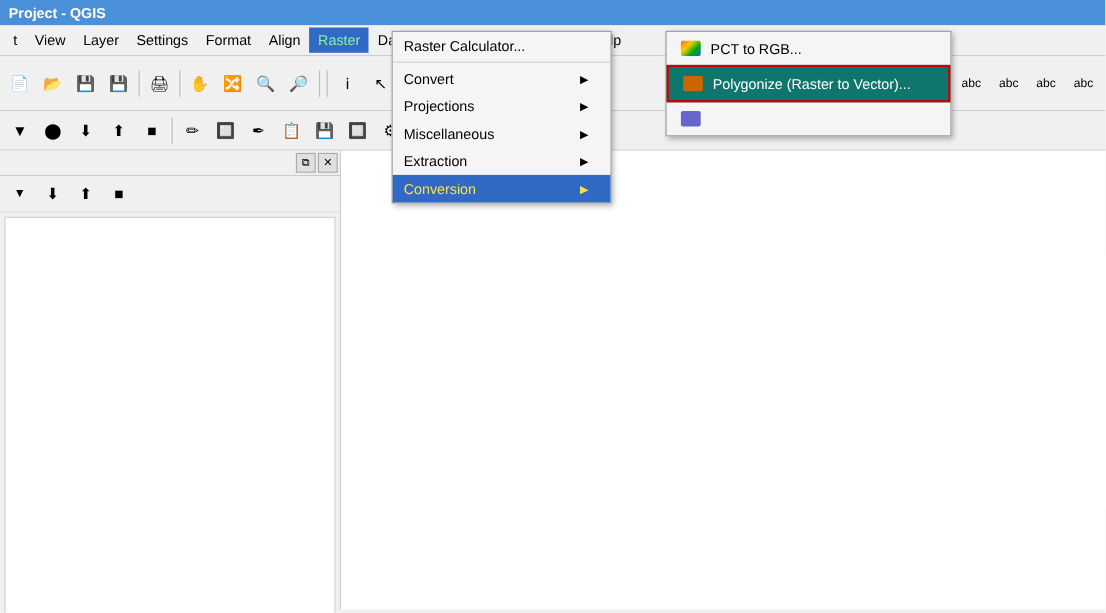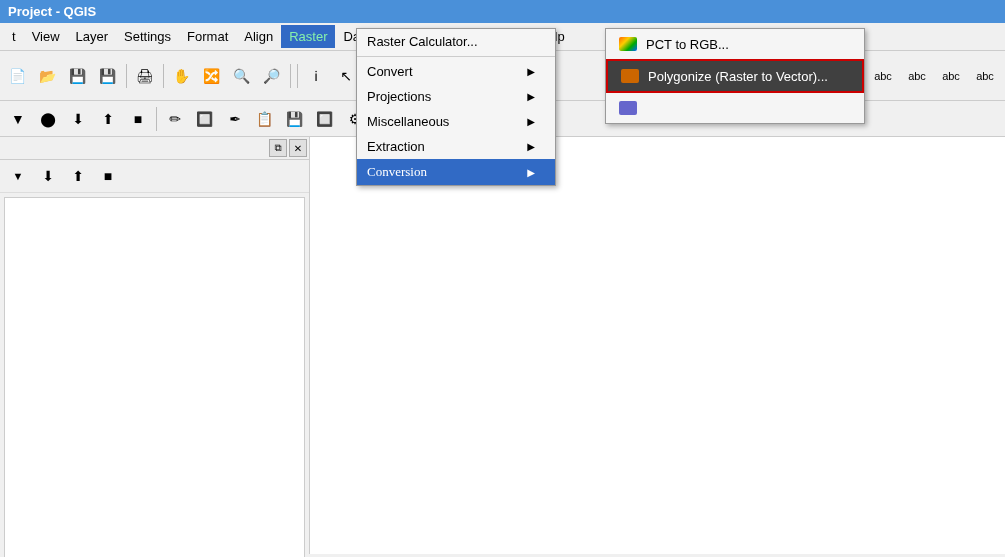--- a/index.html
+++ b/index.html
@@ -159,22 +159,21 @@
       padding: 5px 20px 5px 10px;
       cursor: pointer;
       display: flex;
       align-items: center;
       justify-content: space-between;
       white-space: nowrap;
       font-size: 13px;
     }
     .dropdown-item.active {
       background: #316ac5;
-      color: #ffffff;
-      font-family: Liberation Serif, serif;
+      color: #fde047;
     }
     .dropdown-item .arrow {
       margin-left: 20px;
       font-size: 10px;
     }
     .dropdown-separator {
       height: 1px;
       background: #ccc;
       margin: 2px 0;
     }
@@ -373,21 +372,21 @@
 
 <div class="conversion-submenu">
 
   <div class="submenu-item">
     <span class="menu-icon">
       <span class="icon-pct"></span>
     </span>
     <span>PCT to RGB...</span>
   </div>
 
-  <div class="submenu-item polygonize-bordered" style="border: 2px solid #cc0000; background: #404040; color: white;">
+  <div class="submenu-item polygonize-bordered" style="border: 2px solid #cc0000; background: #0f766e; color: white;">
     <span class="menu-icon">
       <span class="icon-poly"></span>
     </span>
     <span>Polygonize (Raster to Vector)...</span>
   </div>
 
 
 
   <div class="submenu-item">
     <span class="menu-icon">

